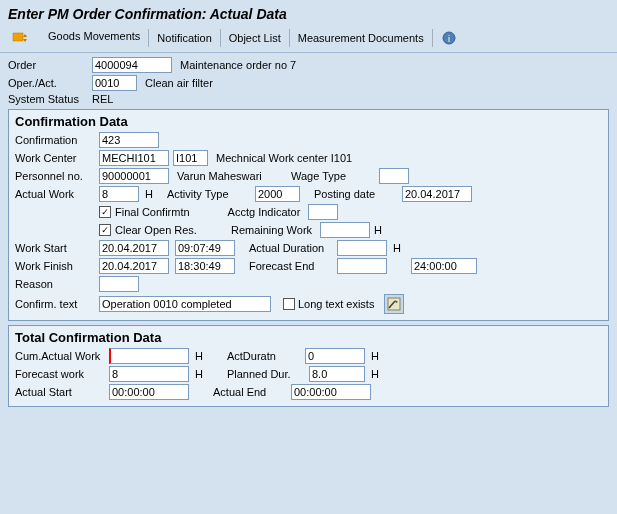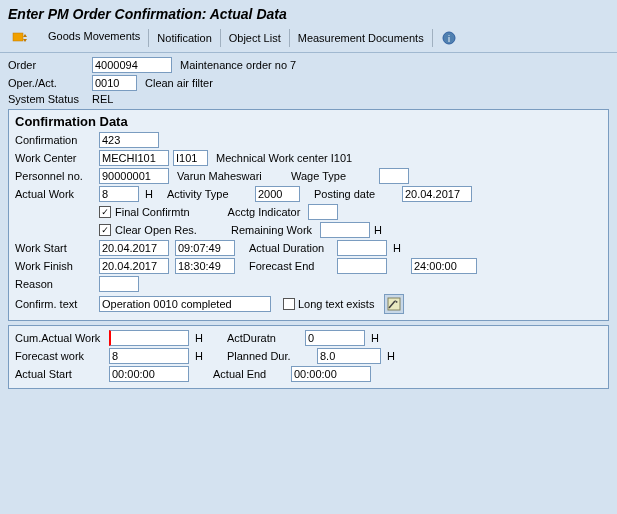--- a/index.html
+++ b/index.html
@@ -240,36 +240,37 @@
         <svg width="14" height="14" viewBox="0 0 14 14">
           <rect x="1" y="1" width="12" height="12" fill="#e8e8c0" stroke="#808060" stroke-width="1"></rect>
           <line x1="2" y1="11" x2="8" y2="4" stroke="#404040" stroke-width="1.5"></line>
           <polygon points="8,3 11,5 9,6" fill="#404040"></polygon>
         </svg>
       </button>
     </div>
   </div>
 
   <div class="section-box">
+    <div class="section-title">Total Confirmation Data</div>
 
     <div class="field-row">
       <span class="field-label" style="min-width:90px">Cum.Actual Work</span>
       <input class="input-field" style="width: 80px; border-left: 2px solid red;" value="">
       <span style="margin-left:2px">H</span>
       <span class="field-label" style="margin-left:20px; min-width:70px">ActDuratn</span>
       <input class="input-field" style="width: 60px; margin-left: 4px;" value="0">
       <span style="margin-left:2px">H</span>
     </div>
 
     <div class="field-row">
       <span class="field-label" style="min-width:90px">Forecast work</span>
       <input class="input-field" style="width: 80px;" value="8">
       <span style="margin-left:2px">H</span>
       <span class="field-label" style="margin-left:20px; min-width:70px">Planned Dur.</span>
-      <input class="input-field" style="width: 64px; margin-left: 16px;" value="8.0">
+      <input class="input-field" style="width: 56px; margin-left: 8px;" value="8.0">
       <span style="margin-left:2px">H</span>
     </div>
 
     <div class="field-row">
       <span class="field-label" style="min-width:90px">Actual Start</span>
       <input class="input-field" style="width: 80px;" value="00:00:00">
       <span class="field-label" style="margin-left:20px; min-width:70px">Actual End</span>
       <input class="input-field" style="width: 80px; margin-left: 4px;" value="00:00:00">
     </div>
   </div>

